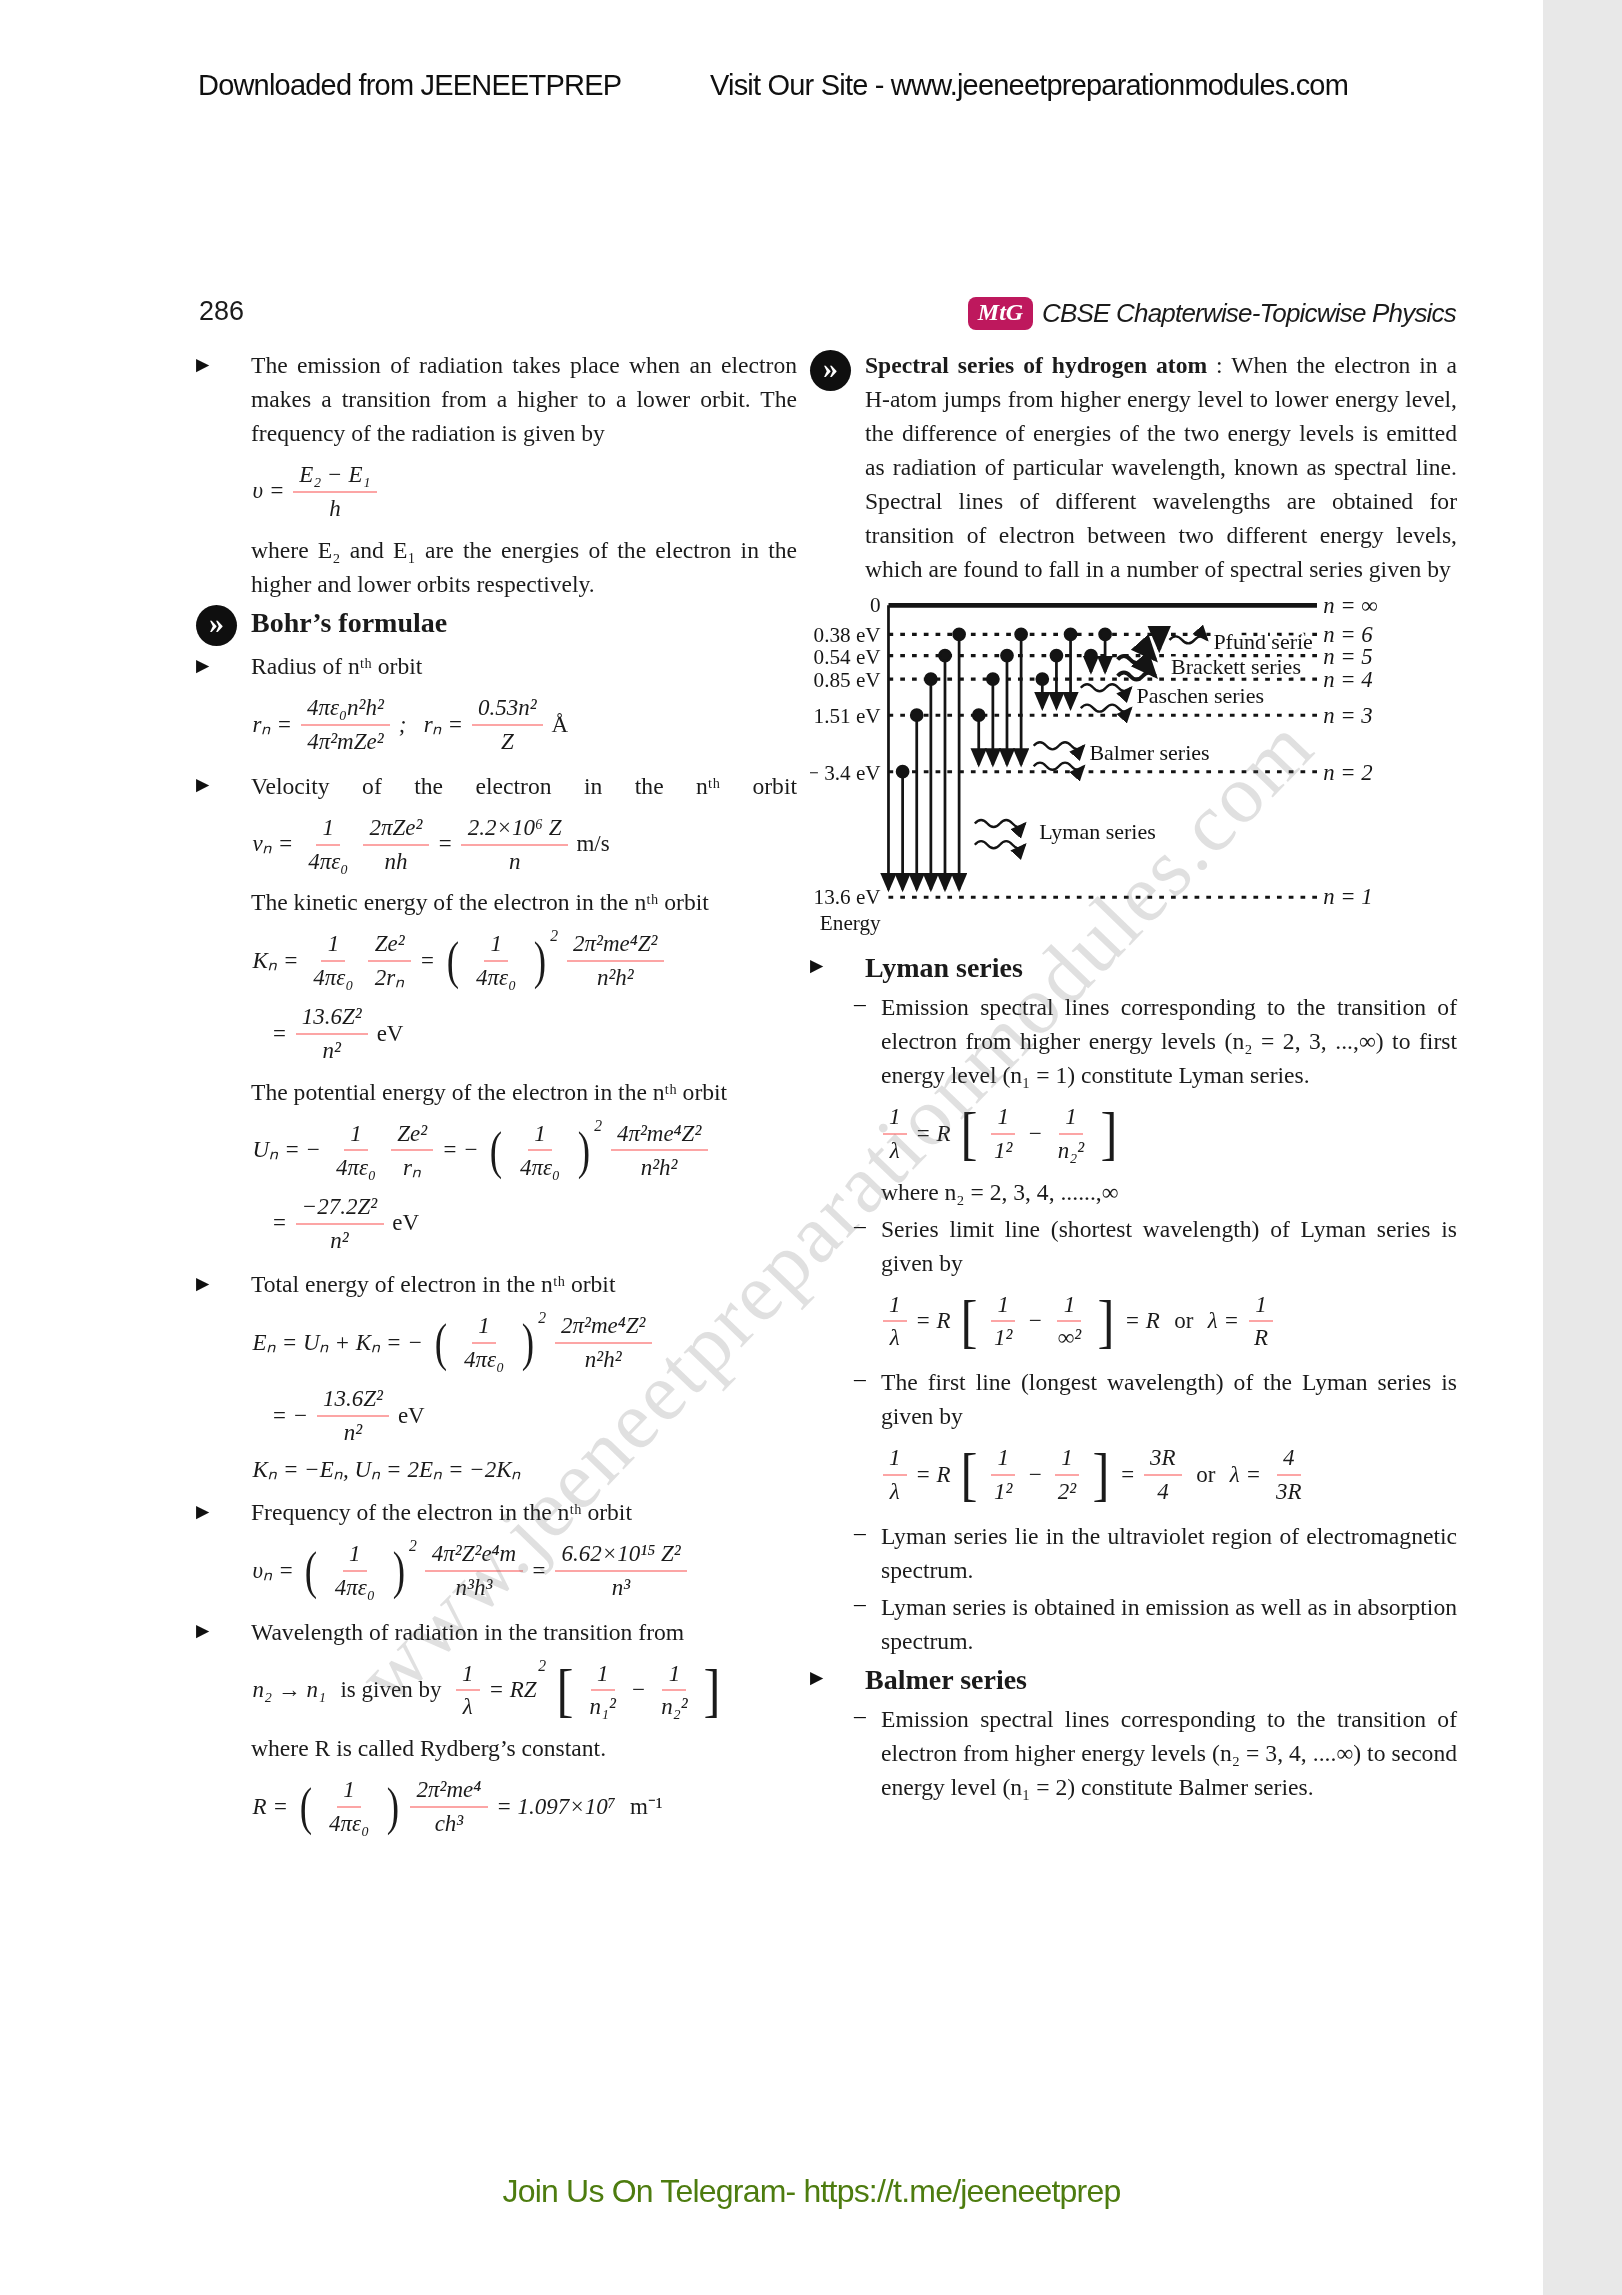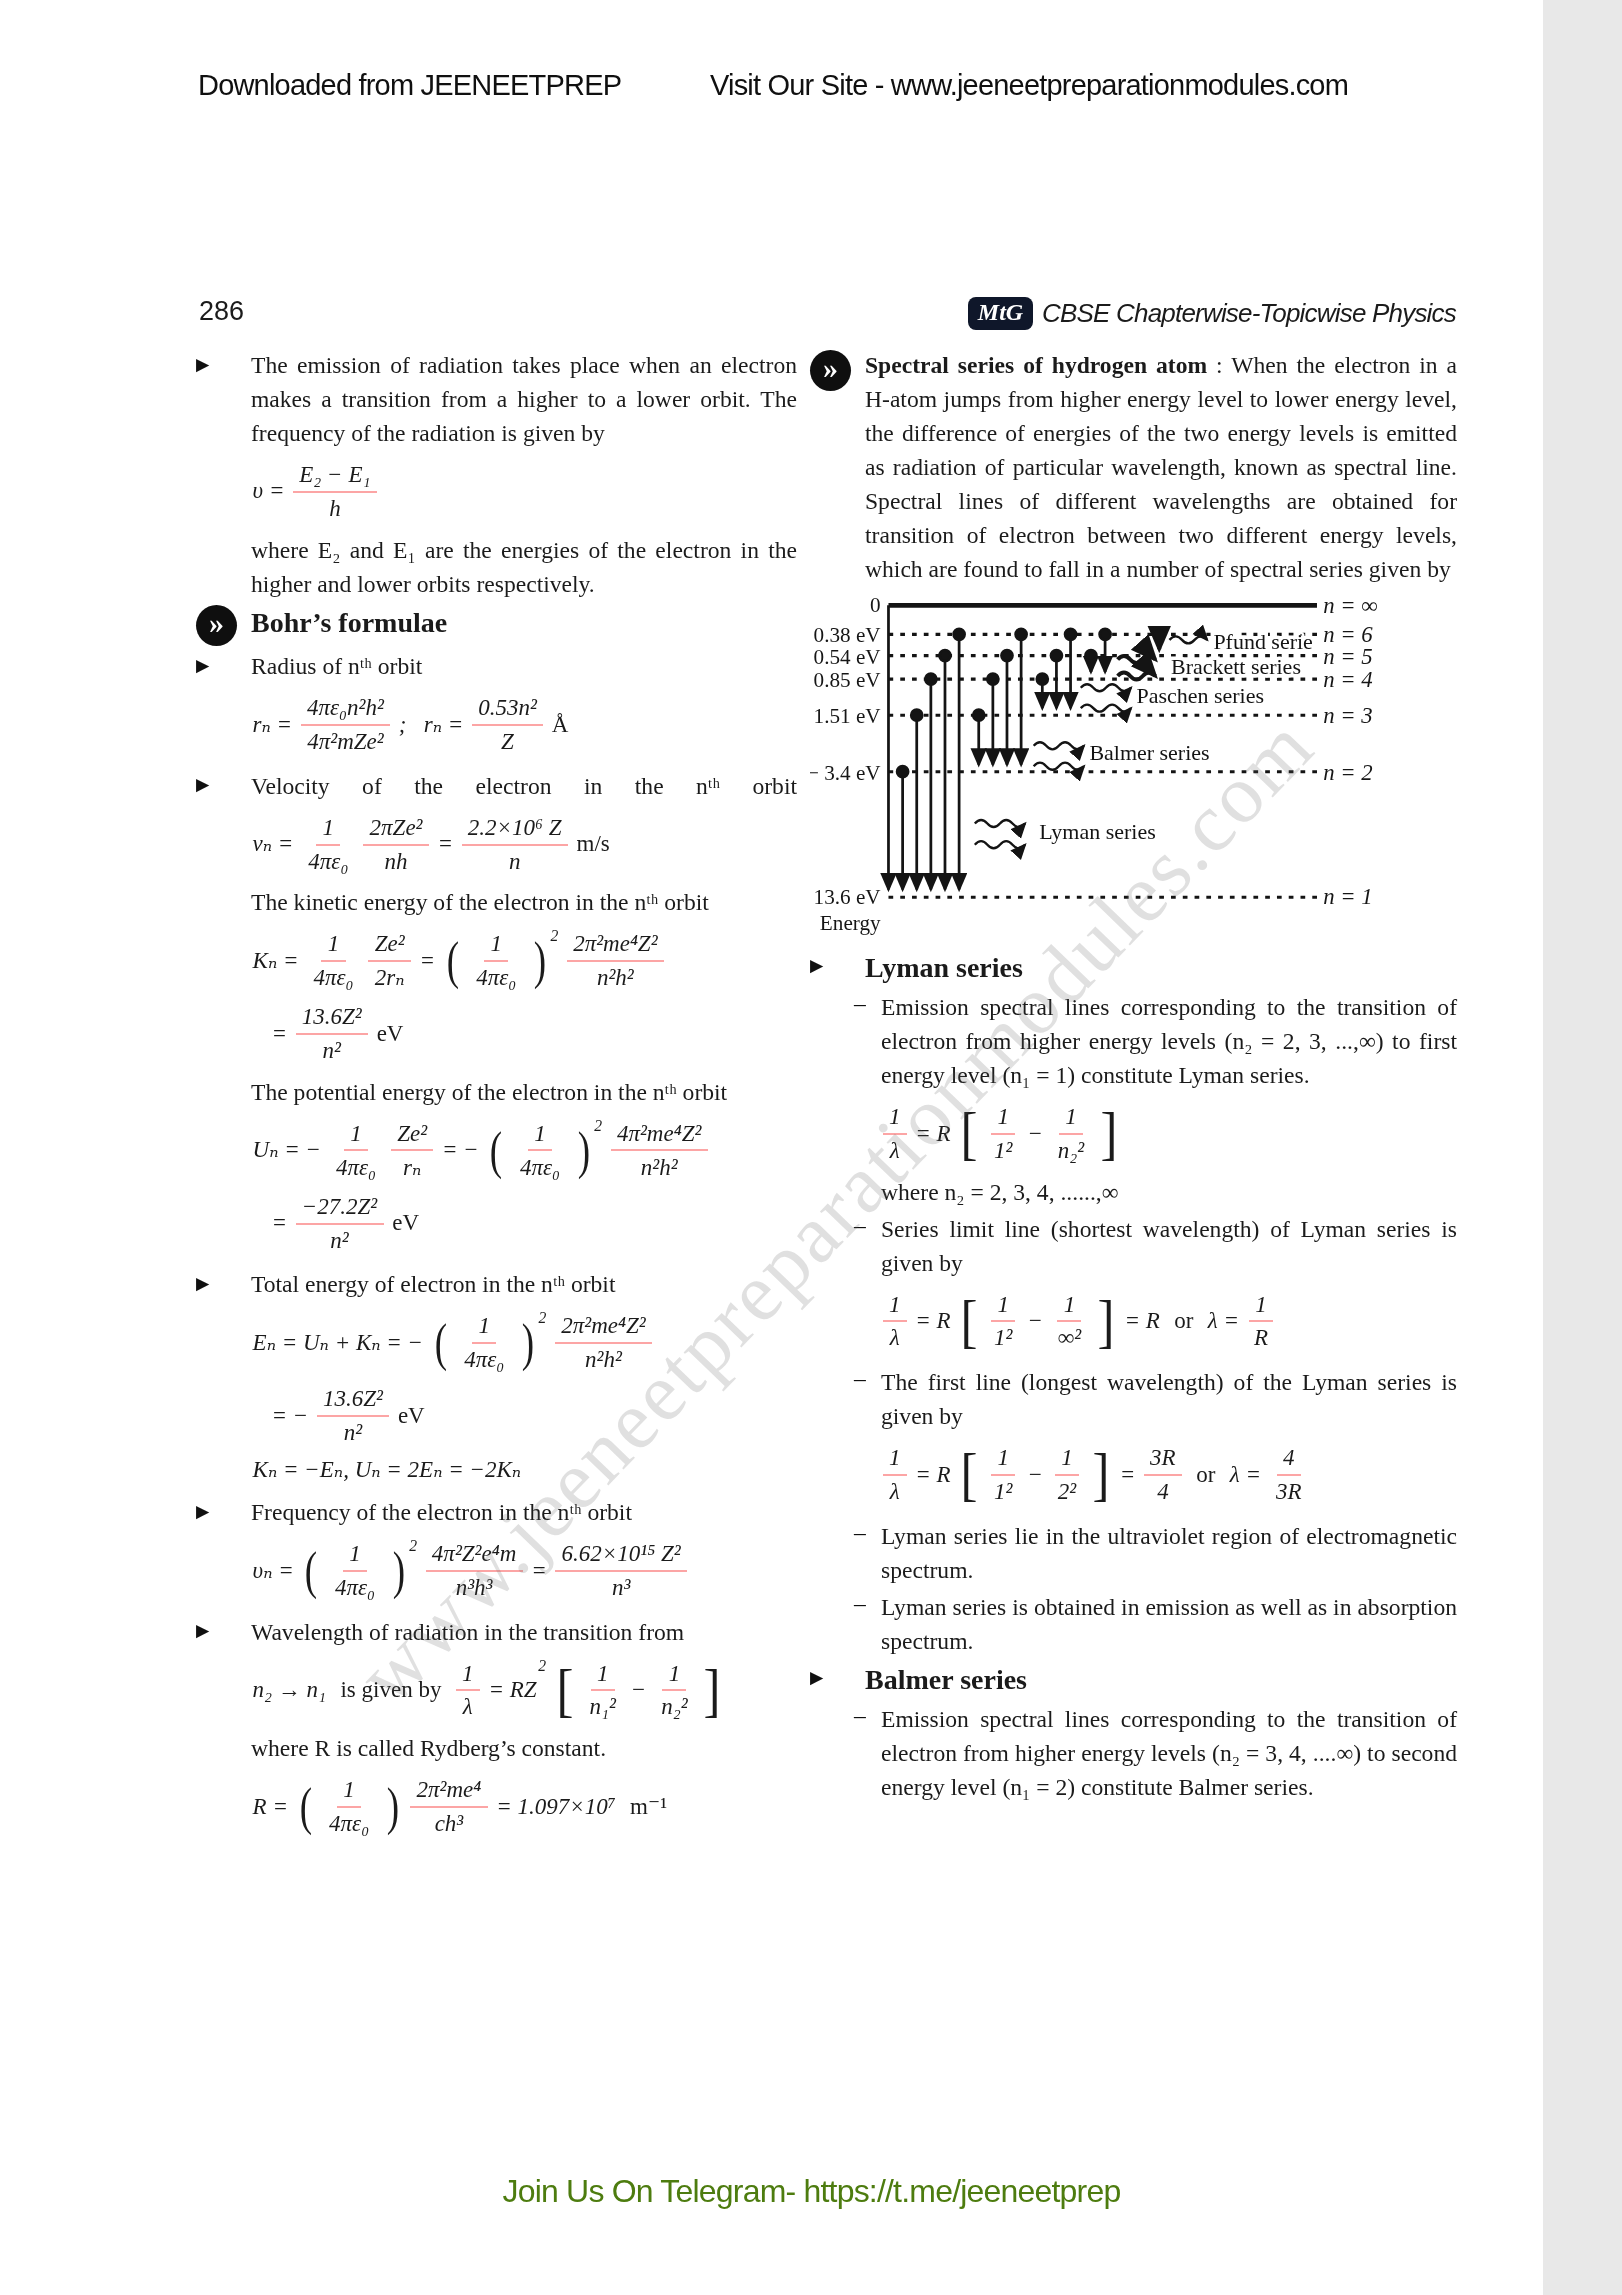--- a/index.html
+++ b/index.html
@@ -6,32 +6,32 @@
   .page{position:relative;width:1543px;height:2295px;background:#ffffff;overflow:hidden;
         font-family:"Liberation Serif","DejaVu Serif",serif;color:#1b1b1b;}
   
   .doc-header{position:absolute;top:69px;left:0;width:1623px;font-family:"Liberation Sans","DejaVu Sans",sans-serif;
         font-size:29px;color:#101010;}
   .doc-header .hl{position:absolute;left:198px;top:0;letter-spacing:-0.8px;}
   .doc-header .hr{position:absolute;left:710px;top:0;letter-spacing:-0.8px;}
   
   .page-num{position:absolute;left:199px;top:296px;font-family:"Liberation Sans","DejaVu Sans",sans-serif;font-size:27px;}
   .title-group{position:absolute;top:297px;left:864px;width:592px;display:flex;align-items:center;justify-content:flex-end;gap:9.4px;}
-  .brand-badge{background:#0f172a;color:#fff;border-radius:7.9px;padding:1.6px 9.4px 4.7px;font-style:italic;font-weight:bold;
+  .brand-badge{background:#be185d;color:#fff;border-radius:7.9px;padding:1.6px 9.4px 4.7px;font-style:italic;font-weight:bold;
         font-size:24px;font-family:"Liberation Serif","DejaVu Serif",serif;}
   .book-title{font-family:"Liberation Sans","DejaVu Sans",sans-serif;font-style:italic;font-size:26px;letter-spacing:-0.8px;}
   
   .col{position:absolute;top:345px;}
   .col-left{left:196px;width:601px;}
   .col-right{left:810px;width:647px;}
   .row{display:flex;align-items:flex-start;margin:3.1px 0;}
   .marker{flex:0 0 55px;font-size:17.3px;padding-top:5.5px;color:#101010;}
   .sub .marker{flex:0 0 27px;font-size:23.6px;padding-top:0;}
   .sub{padding-left:44px;}
-  .content{flex:1;min-width:0;}
+  .content{flex:1;min-width:0;font-family:Liberation Serif, serif;}
   p.just{margin:0;font-size:23.6px;line-height:34px;text-align:justify;}
   .stretch{text-align:justify;-moz-text-align-last:justify;text-align-last:justify;}
   .heading{font-weight:bold;font-size:28px;line-height:38px;}
   .section-icon{flex:0 0 55px;padding-top:1.6px;}
   .section-icon .circle{width:41px;height:41px;border-radius:50%;background:#0f0f0f;color:#fff;display:flex;
         align-items:center;justify-content:center;font-size:30px;font-weight:bold;line-height:1;padding-bottom:4.7px;box-sizing:border-box;}
   
   .formula{display:flex;align-items:center;flex-wrap:wrap;column-gap:8.6px;row-gap:3.1px;
         margin:9.4px 0 9.4px 1.6px;font-size:23px;font-style:italic;line-height:1.12;}
   .ind{margin-left:20.4px;}

